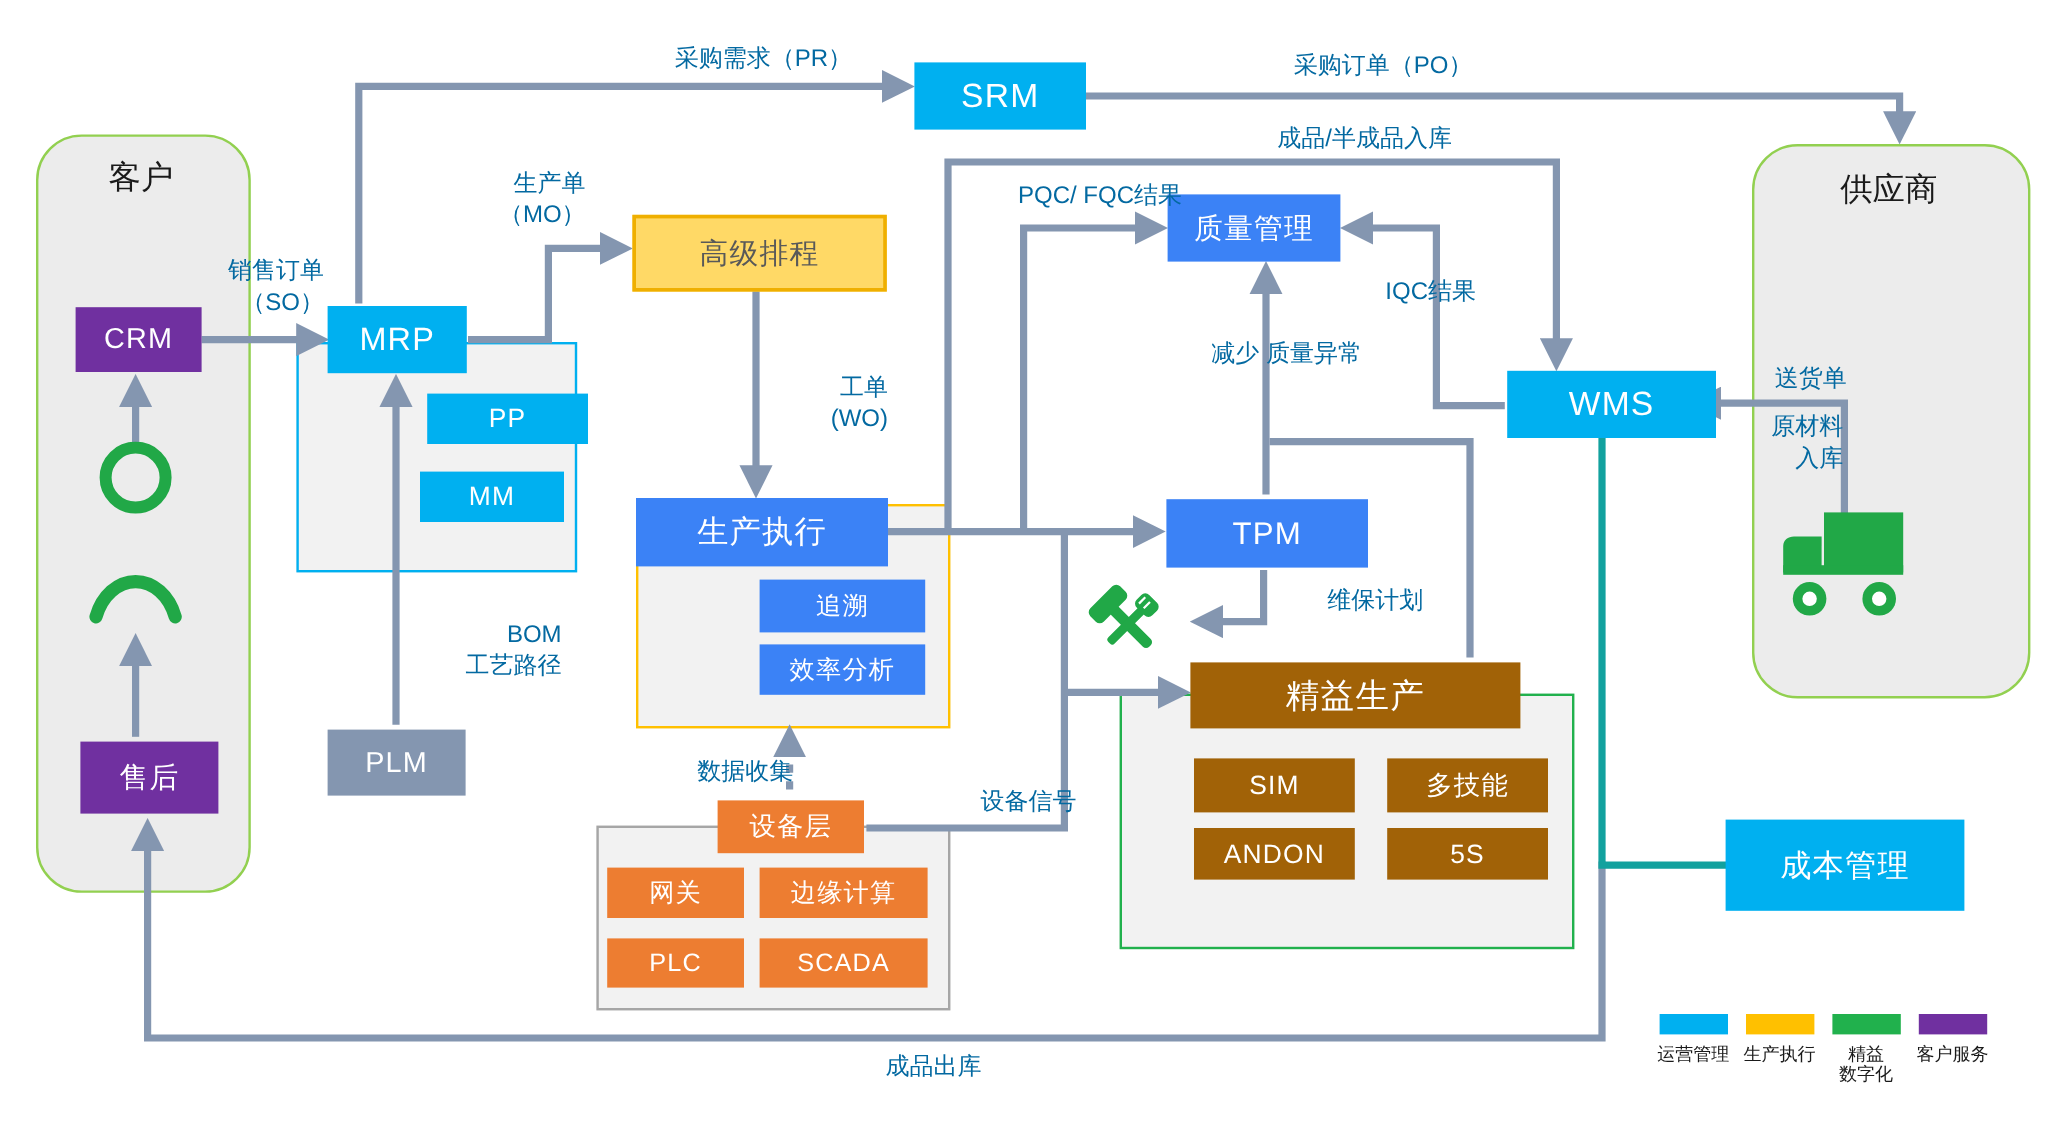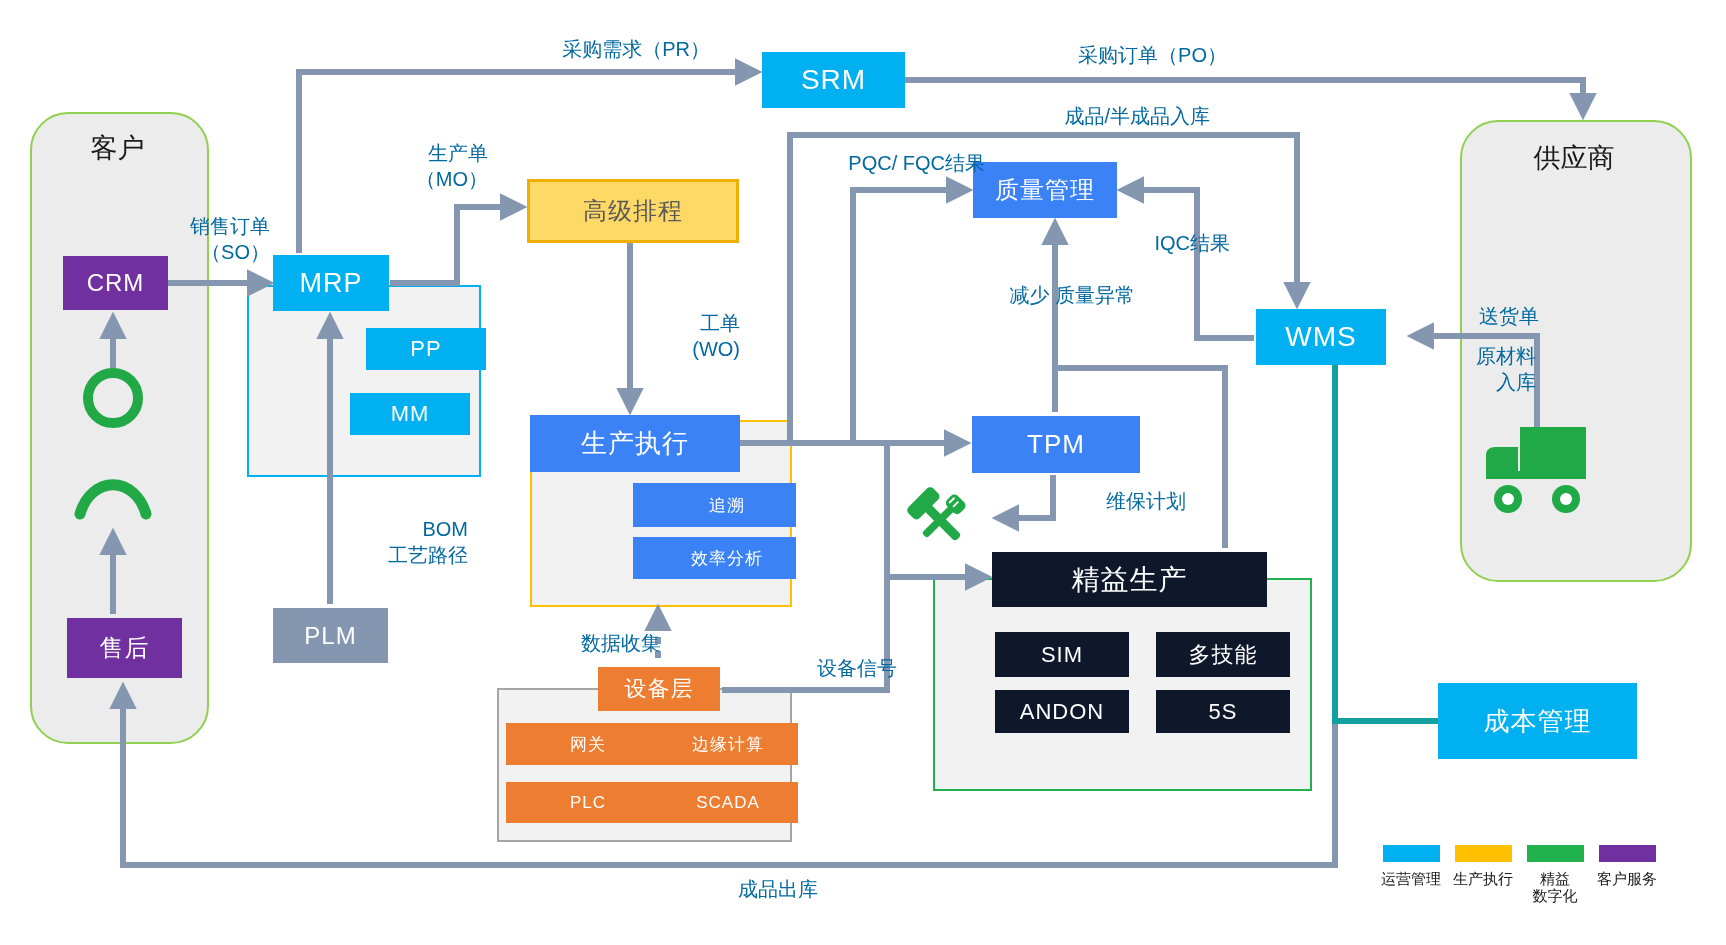--- a/index.html
+++ b/index.html
@@ -6,33 +6,33 @@
   .canvas{position:relative;width:1726px;height:945px;background:#fff;overflow:hidden;}
   .group{position:absolute;background:#ECECEC;border:2.5px solid #92D050;border-radius:38px;z-index:1;}
   .subc{position:absolute;background:#F2F2F2;border:2px solid #A6A6A6;z-index:2;}
   .subc.b-blue{border-color:#00B0F0;}
   .subc.b-gold{border-color:#FFC000;}
   .subc.b-green{border-color:#21B14D;}
   svg.wires{position:absolute;left:0;top:0;z-index:5;}
   .box{position:absolute;display:flex;align-items:center;justify-content:center;color:#fff;z-index:10;letter-spacing:1px;}
   .blue{background:#00B0F0;}
   .gold{background:#3b82f6;}
-  .green{background:#0f172a;}
+  .green{background:#a16207;}
   .purple{background:#7030A0;}
   .orange{background:#ED7D31;}
   .gray{background:#8496B0;}
   .aps{background:#FFD966;border:3px solid #EFAF00;color:#595959;}
   .glabel{position:absolute;color:#1A1A1A;text-align:center;font-size:27px;z-index:10;}
   .elabel{position:absolute;color:#0369a1;text-align:right;font-size:20px;line-height:1.3;white-space:pre-line;z-index:15;}
   .icon{position:absolute;z-index:10;}
   .legend{position:absolute;left:1376px;top:845px;display:flex;gap:2px;z-index:10;}
   .legend-item{width:70px;display:flex;flex-direction:column;align-items:center;}
   .legend-swatch{width:57px;height:17px;}
   .legend-label{margin-top:8px;font-size:15px;color:#1A1A1A;text-align:center;line-height:1.15;white-space:pre-line;}
-  .fs21{font-size:17px;padding-left:25px;} .fs22{font-size:22px;} .fs24{font-size:24px;}
+  .fs21{font-size:21px;} .fs22{font-size:22px;} .fs24{font-size:24px;}
   .fs26{font-size:26px;} .fs27{font-size:27px;} .fs28{font-size:28px;}
 </style>
 </head>
 <body>
 
 <div class="canvas">
 
   <div class="group" style="left:30px;top:112px;width:175px;height:628px;"></div>
   <div class="group" style="left:1460px;top:120px;width:228px;height:458px;"></div>
 
@@ -76,31 +76,31 @@
       <path d="M1335 365 V721 H1488" marker-end="url(#ahTeal)"></path>
     </g>
   </svg>
 
   <div class="glabel" style="left:30px;top:130px;width:175px;">客户</div>
   <div class="glabel" style="left:1460px;top:140px;width:228px;">供应商</div>
 
   <div class="box purple fs24" style="left:63px;top:256px;width:105px;height:54px;">CRM</div>
   <div class="box purple fs24" style="left:67px;top:618px;width:115px;height:60px;">售后</div>
   <div class="box blue fs27" style="left:273px;top:255px;width:116px;height:56px;">MRP</div>
-  <div class="box blue fs22" style="left:366px;top:328px;width:120px;height:42px;">PP</div>
+  <div class="box blue fs22" style="left:356px;top:328px;width:134px;height:42px;">PP</div>
   <div class="box blue fs22" style="left:350px;top:393px;width:120px;height:42px;">MM</div>
   <div class="box gray fs24" style="left:273px;top:608px;width:115px;height:55px;">PLM</div>
   <div class="box blue fs28" style="left:762px;top:52px;width:143px;height:56px;">SRM</div>
   <div class="box aps fs24" style="left:527px;top:179px;width:206px;height:58px;">高级排程</div>
   <div class="box gold fs26" style="left:530px;top:415px;width:210px;height:57px;">生产执行</div>
   <div class="box gold fs21" style="left:633px;top:483px;width:138px;height:44px;">追溯</div>
   <div class="box gold fs21" style="left:633px;top:537px;width:138px;height:42px;">效率分析</div>
   <div class="box gold fs24" style="left:973px;top:162px;width:144px;height:56px;">质量管理</div>
   <div class="box gold fs26" style="left:972px;top:416px;width:168px;height:57px;">TPM</div>
-  <div class="box blue fs28" style="left:1256px;top:309px;width:130px;height:56px;">WMS</div>
+  <div class="box blue fs28" style="left:1256px;top:309px;width:174px;height:56px;">WMS</div>
   <div class="box green fs28" style="left:992px;top:552px;width:275px;height:55px;">精益生产</div>
   <div class="box green fs22" style="left:995px;top:632px;width:134px;height:45px;">SIM</div>
   <div class="box green fs22" style="left:1156px;top:632px;width:134px;height:45px;">多技能</div>
   <div class="box green fs22" style="left:995px;top:690px;width:134px;height:43px;">ANDON</div>
   <div class="box green fs22" style="left:1156px;top:690px;width:134px;height:43px;">5S</div>
   <div class="box orange fs22" style="left:598px;top:667px;width:122px;height:44px;">设备层</div>
   <div class="box orange fs21" style="left:506px;top:723px;width:114px;height:42px;">网关</div>
   <div class="box orange fs21" style="left:633px;top:723px;width:140px;height:42px;">边缘计算</div>
   <div class="box orange fs21" style="left:506px;top:782px;width:114px;height:41px;">PLC</div>
   <div class="box orange fs21" style="left:633px;top:782px;width:140px;height:41px;">SCADA</div>

